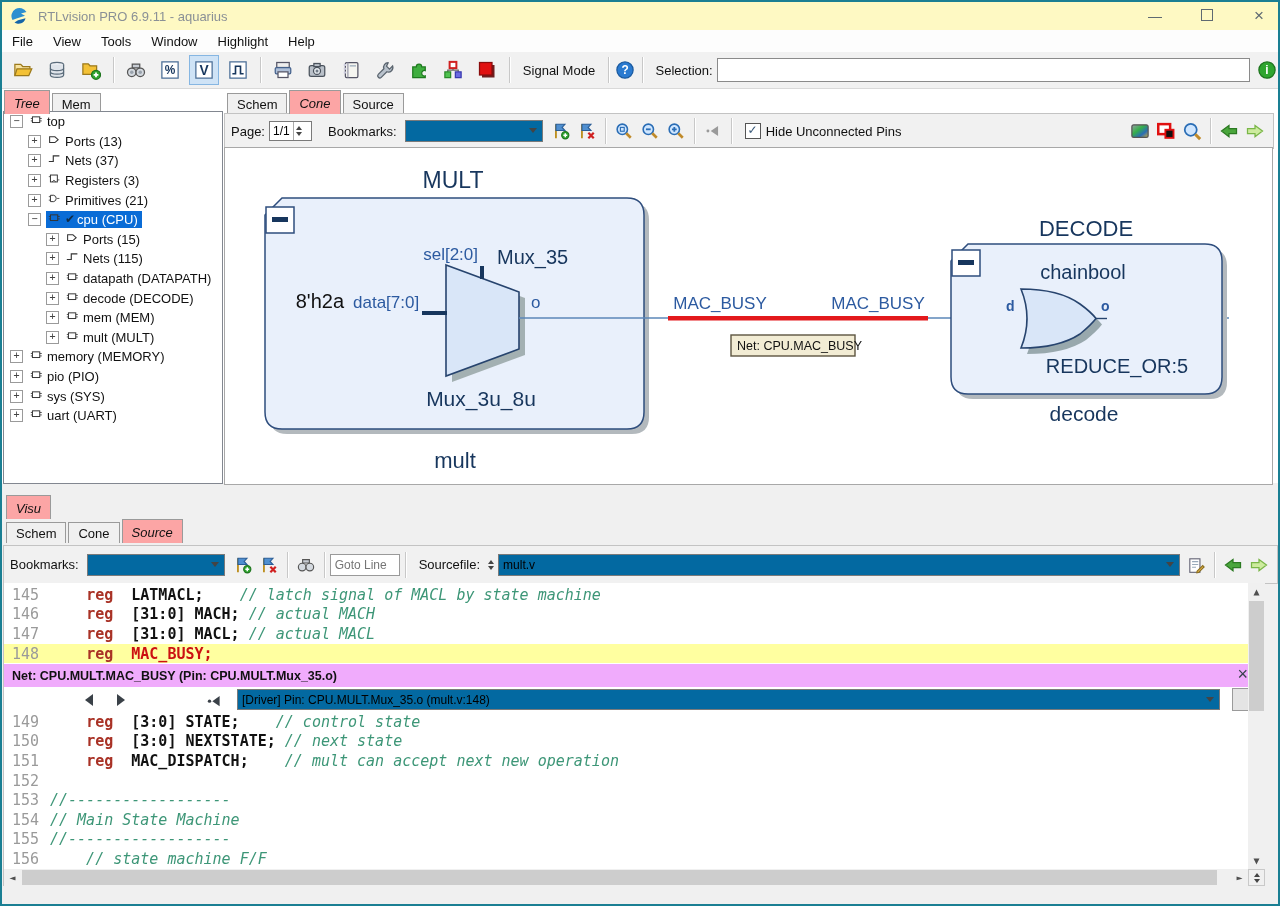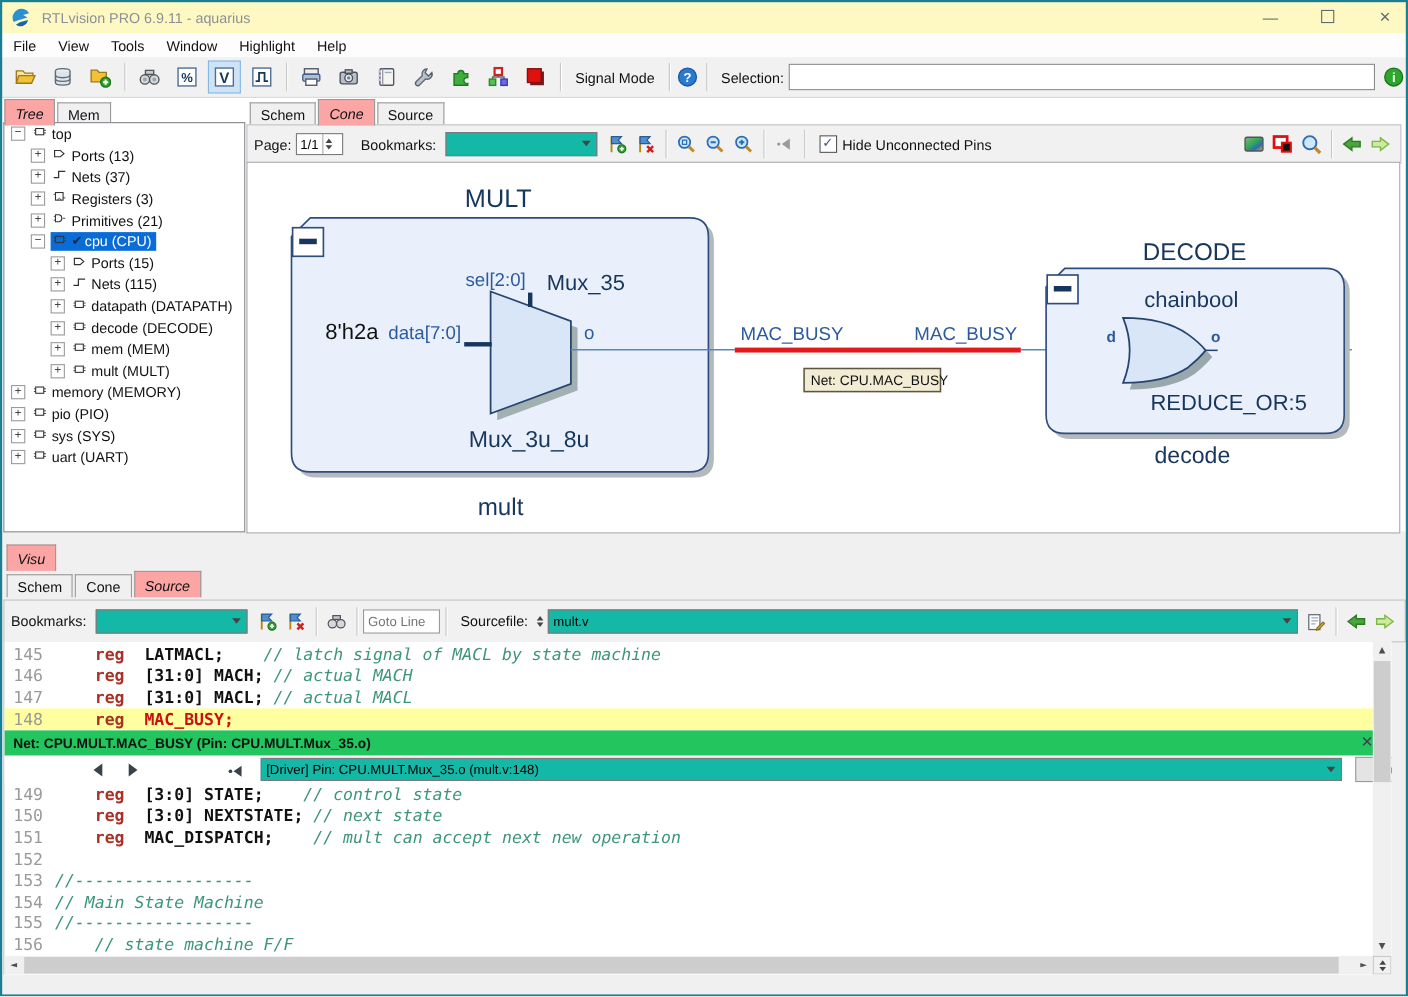--- a/index.html
+++ b/index.html
@@ -32,21 +32,21 @@
   .trow{height:19.6px;display:flex;align-items:center;font-size:13px;color:#111;white-space:nowrap;}
   .ebox{width:11px;height:11px;border:1px solid #9a9a9a;background:#fff;color:#444;font-size:10px;line-height:9px;text-align:center;margin-right:5px;flex:none;font-family:"DejaVu Sans Mono",monospace;}
   .ticon{width:15px;height:13px;margin-right:3px;flex:none;display:flex;align-items:center;}
   .tsel{display:flex;padding:1px 4px 1px 1px;}
   .tsel.sel{background:#0a6cd6;color:#fff;}
   .chk{margin-right:2px;color:#102a43;font-size:12px;}
   
   #cone-tabs{position:absolute;left:227px;top:90px;}
   #cone-toolbar{position:absolute;left:224px;top:113px;width:1048px;height:34px;background:#f1f1f1;border:1px solid #c3c3c3;display:flex;align-items:center;font-size:13px;}
   #canvas-wrap{position:absolute;left:224px;top:147px;width:1047px;height:336px;background:#fff;border:1px solid #a8a8a8;z-index:2;}
-  .combo{background:#14b8a6;border:1px solid #7a7a7a;height:20px;display:flex;align-items:center;justify-content:space-between;font-size:12px;padding-left:4px;}
+  .combo{background:#0369a1;border:1px solid #7a7a7a;height:20px;display:flex;align-items:center;justify-content:space-between;font-size:12px;padding-left:4px;}
   .combo .car{width:0;height:0;border:4px solid transparent;border-top:5px solid #444;margin:3px 5px 0 4px;}
   .spinbox{background:#fff;border:1px solid #7a7a7a;height:18px;display:flex;align-items:center;font-size:12px;padding-left:3px;}
   .spinarrows{display:flex;flex-direction:column;justify-content:center;margin-left:3px;border-left:1px solid #aaa;height:100%;padding:0 2px;}
   .spinarrows i{width:0;height:0;border:3px solid transparent;display:block;}
   .spinarrows i.up{border-bottom:4px solid #444;margin-bottom:2px;}
   .spinarrows i.dn{border-top:4px solid #444;}
   .sbtn{width:24px;height:24px;display:flex;align-items:center;justify-content:center;margin:0 1px;}
   .checkbox{width:14px;height:14px;border:1px solid #555;background:#fff;font-size:12px;line-height:13px;text-align:center;color:#3a5a7a;margin:0 5px 0 8px;}
   
   #lower{position:absolute;left:2px;top:483px;width:1276px;height:421px;background:#f0f0f0;}
@@ -54,21 +54,21 @@
   #src-tabs{position:absolute;left:4px;top:36px;}
   #src-toolbar{position:absolute;left:1px;top:62px;width:1273px;height:37px;background:#f1f1f1;border:1px solid #c3c3c3;display:flex;align-items:center;font-size:13px;}
   #src-area{position:absolute;left:1px;top:100px;width:1261px;height:303px;background:#fff;border-left:1px solid #c3c3c3;overflow:hidden;}
   .srcrow{height:19.6px;display:flex;align-items:center;font-family:"DejaVu Sans Mono",monospace;font-size:15px;white-space:pre;}
   .srcrow .num{width:38px;padding-left:8px;color:#9a9a9a;font-weight:400;flex:none;}
   .srcrow.hl{background:#ffffa0;}
   .kw{color:#a93226;font-weight:700;}
   .pln{color:#111;font-weight:700;}
   .selid{color:#cc1111;font-weight:700;}
   .cm{color:#3d9677;font-style:italic;font-weight:400;}
-  #netbar{position:absolute;left:0;top:81px;width:1244px;height:23px;background:#22c55e;display:flex;align-items:center;font-size:12.5px;font-weight:700;color:#111;padding-left:8px;}
+  #netbar{position:absolute;left:0;top:81px;width:1244px;height:23px;background:#f0abfc;display:flex;align-items:center;font-size:12.5px;font-weight:700;color:#111;padding-left:8px;}
   #netbar .x{position:absolute;right:8px;top:0px;font-size:18px;color:#39414d;font-weight:400;}
   #navrow{position:absolute;left:0;top:104px;width:1244px;height:25px;background:#fff;display:flex;align-items:center;padding-left:48px;}
   .tri{width:0;height:0;display:inline-block;}
   .tri.l{border:6px solid transparent;border-right:8px solid #3a4148;border-left:none;}
   .tri.r{border:6px solid transparent;border-left:8px solid #3a4148;border-right:none;}
   #driver-combo{width:978px;height:19px;margin-left:14px;}
   #show-btn{margin-left:12px;width:62px;height:21px;background:#e4e4e4;border:1px solid #9a9a9a;font-size:12.5px;display:flex;align-items:center;justify-content:center;}
   
   .scroll-v{position:absolute;left:1244px;top:0;width:17px;height:286px;background:#f0f0f0;}
   .scroll-h{position:absolute;left:0;top:286px;width:1244px;height:17px;background:#f0f0f0;}

